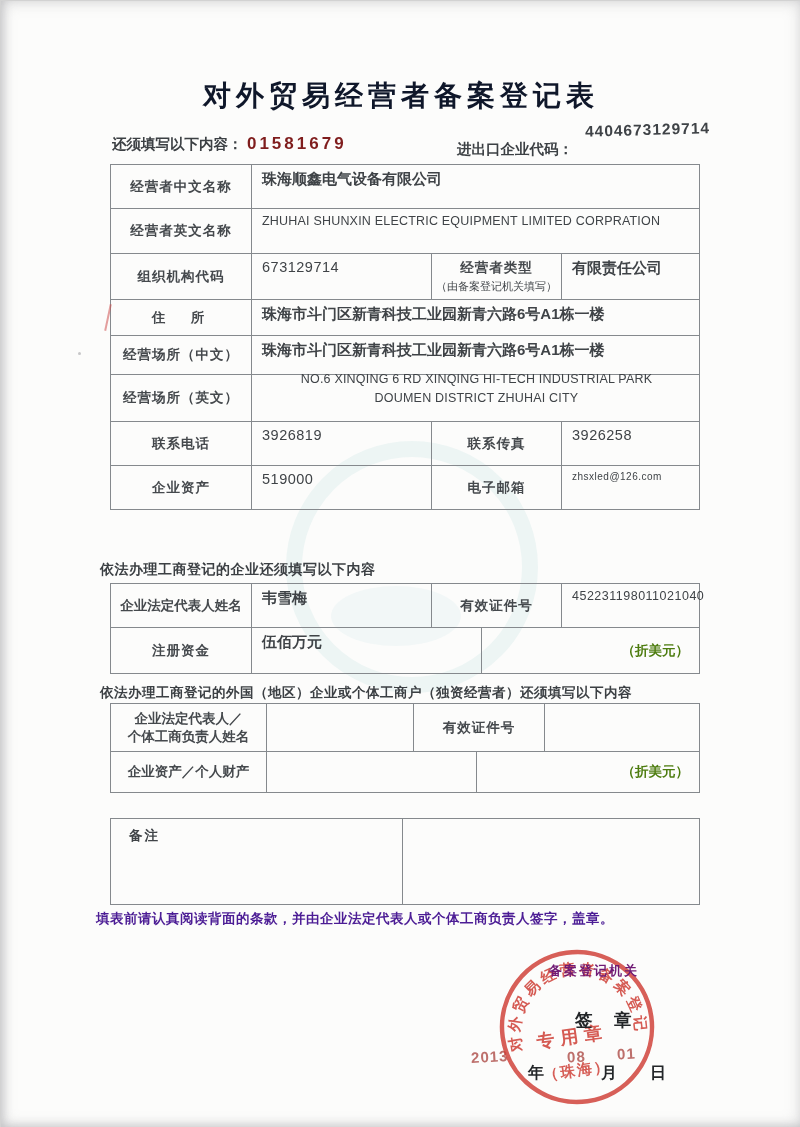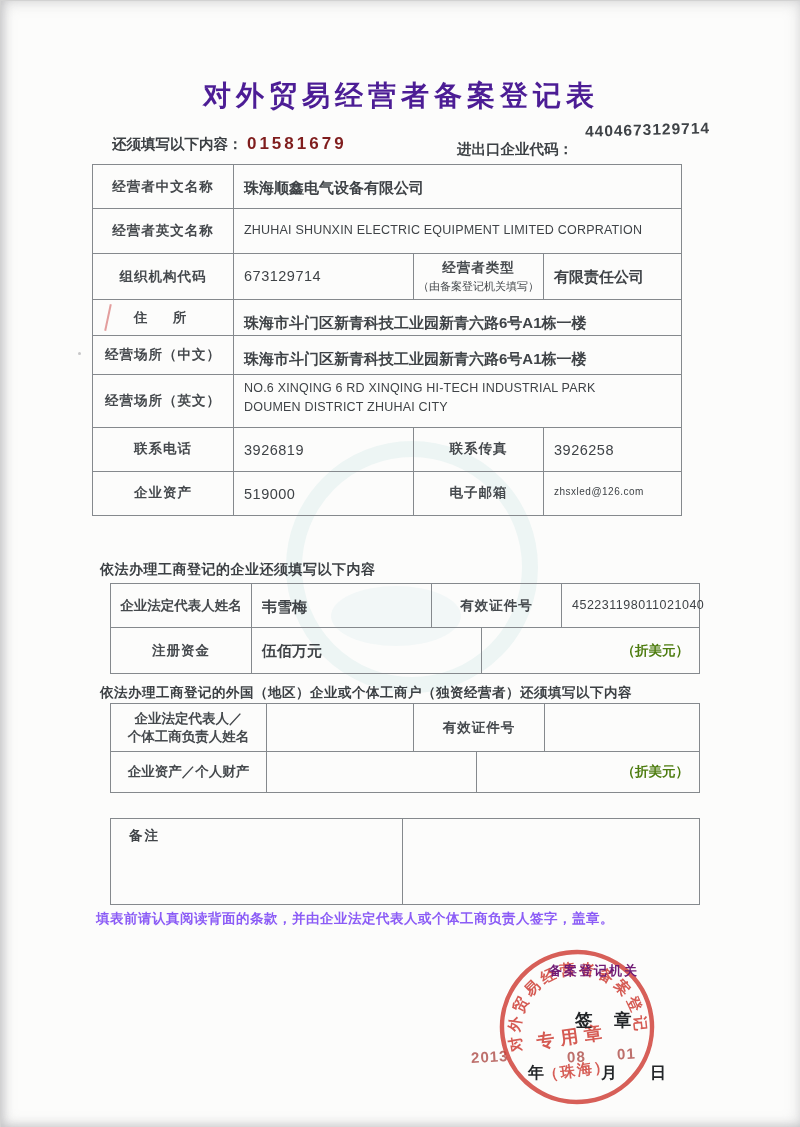--- a/index.html
+++ b/index.html
@@ -7,45 +7,45 @@
     position:relative;width:800px;height:1127px;margin:0 auto;
     background:#fcfcfb;overflow:hidden;
     font-family:"Liberation Sans","DejaVu Sans",sans-serif;
     color:#3f4347;
     box-shadow:inset 0 0 16px rgba(110,110,118,.28), inset 3px -3px 8px rgba(110,110,118,.22);
     border:1px solid #d2d2d2;
   }
   .tx{position:absolute;white-space:nowrap;}
   .title{
     position:absolute;top:76px;left:0;width:100%;text-align:center;
-    font-size:28px;font-weight:800;letter-spacing:5px;color:#4c1d95;
+    font-size:28px;font-weight:800;letter-spacing:5px;color:#0f172a;
   }
   .serial-label,.iecode-label{font-size:14.5px;font-weight:700;color:#3c4044;}
   .serial-value{font-size:17px;font-weight:600;letter-spacing:3px;color:#7f1d1d;}
   .iecode-value{font-size:15.5px;font-weight:600;letter-spacing:1px;color:#3f4347;transform:rotate(-1.5deg);}
   table{border-collapse:collapse;table-layout:fixed;position:absolute;background:transparent;}
   td{border:1px solid #85898d;padding:0;overflow:visible;}
   td.lbl{
     text-align:center;vertical-align:middle;
     font-size:13.5px;font-weight:600;color:#45494d;letter-spacing:1px;
   }
   td.val{
     vertical-align:top;text-align:left;
-    padding:14px 8px 0 10px;font-size:15px;font-weight:600;color:#3f4347;
+    padding:5px 8px 0 10px;font-size:15px;font-weight:600;color:#3f4347;
   }
   td.val.latin{font-size:12.5px;font-weight:500;letter-spacing:.2px;}
   td.val.num{font-size:14.5px;font-weight:500;letter-spacing:.5px;}
   .sub-lbl{font-size:11px;font-weight:500;letter-spacing:0;margin-top:2px;}
   .usd{vertical-align:middle;text-align:right;padding:0 10px 0 0;font-size:13.5px;font-weight:600;color:#4d7c0f;}
   .sec-header{
     position:absolute;font-size:14px;font-weight:700;color:#3c4044;letter-spacing:.5px;white-space:nowrap;
   }
-  .en-addr{position:relative;top:-10px;line-height:1.5;}
+  .en-addr{position:relative;top:-10px;line-height:1.5;text-align:center;}
   .remark-lbl{vertical-align:top;text-align:left;padding:8px 0 0 18px;font-size:13.5px;font-weight:600;letter-spacing:2px;}
-  .footer-note{position:absolute;left:95px;top:909px;font-size:13.5px;font-weight:700;color:#8b5cf6;letter-spacing:.5px;}
+  .footer-note{position:absolute;left:95px;top:909px;font-size:13.5px;font-weight:700;color:#4c1d95;letter-spacing:.5px;}
   .sig-authority{position:absolute;left:548px;top:961px;font-size:13px;font-weight:800;letter-spacing:2px;color:#701a75;z-index:5;}
   .sig-sign{position:absolute;left:574px;top:1007px;font-size:17.5px;font-weight:800;letter-spacing:2px;color:#232629;z-index:5;}
   .date-lbl{position:absolute;font-size:16px;font-weight:700;color:#232629;z-index:5;}
   .date-stamp{position:absolute;font-size:15px;font-weight:600;color:#bd6f6b;letter-spacing:1px;transform:rotate(-3deg);z-index:2;}
   .seal{position:absolute;left:496px;top:946px;width:160px;height:160px;transform:rotate(-8deg);z-index:3;opacity:.93;}
   .watermark{position:absolute;border-radius:50%;z-index:0;}
   .wm-ring{left:285px;top:440px;width:220px;height:220px;border:16px solid rgba(159,210,214,.16);}
   .wm-blob{left:330px;top:585px;width:130px;height:60px;background:rgba(159,210,214,.10);}
   .red-tick{position:absolute;left:106px;top:303px;width:2px;height:27px;background:rgba(205,80,80,.55);transform:rotate(12deg);z-index:2;}
   .speck{position:absolute;left:77px;top:351px;width:3px;height:3px;border-radius:50%;background:rgba(120,120,125,.4);}
@@ -62,21 +62,21 @@
 
   <div class="title">对外贸易经营者备案登记表</div>
 
   <div class="tx" style="left:111px;top:133px;">
     <span class="serial-label">还须填写以下内容：</span>
     <span class="serial-value">01581679</span>
   </div>
   <div class="tx iecode-label" style="left:456px;top:139px;">进出口企业代码：</div>
   <div class="tx iecode-value" style="left:584px;top:120px;">4404673129714</div>
 
-  <table style="left:91px;top:163px;width:589px;">
+  <table style="left:109px;top:163px;width:589px;">
     <colgroup>
         <col style="width:141px">
         <col style="width:180px">
         <col style="width:130px">
         <col style="width:138px">
       </colgroup>
     <tbody>
         <tr style="height:44px">
       <td class="lbl">经营者中文名称</td>
       <td class="val" colspan="3">珠海顺鑫电气设备有限公司</td>

